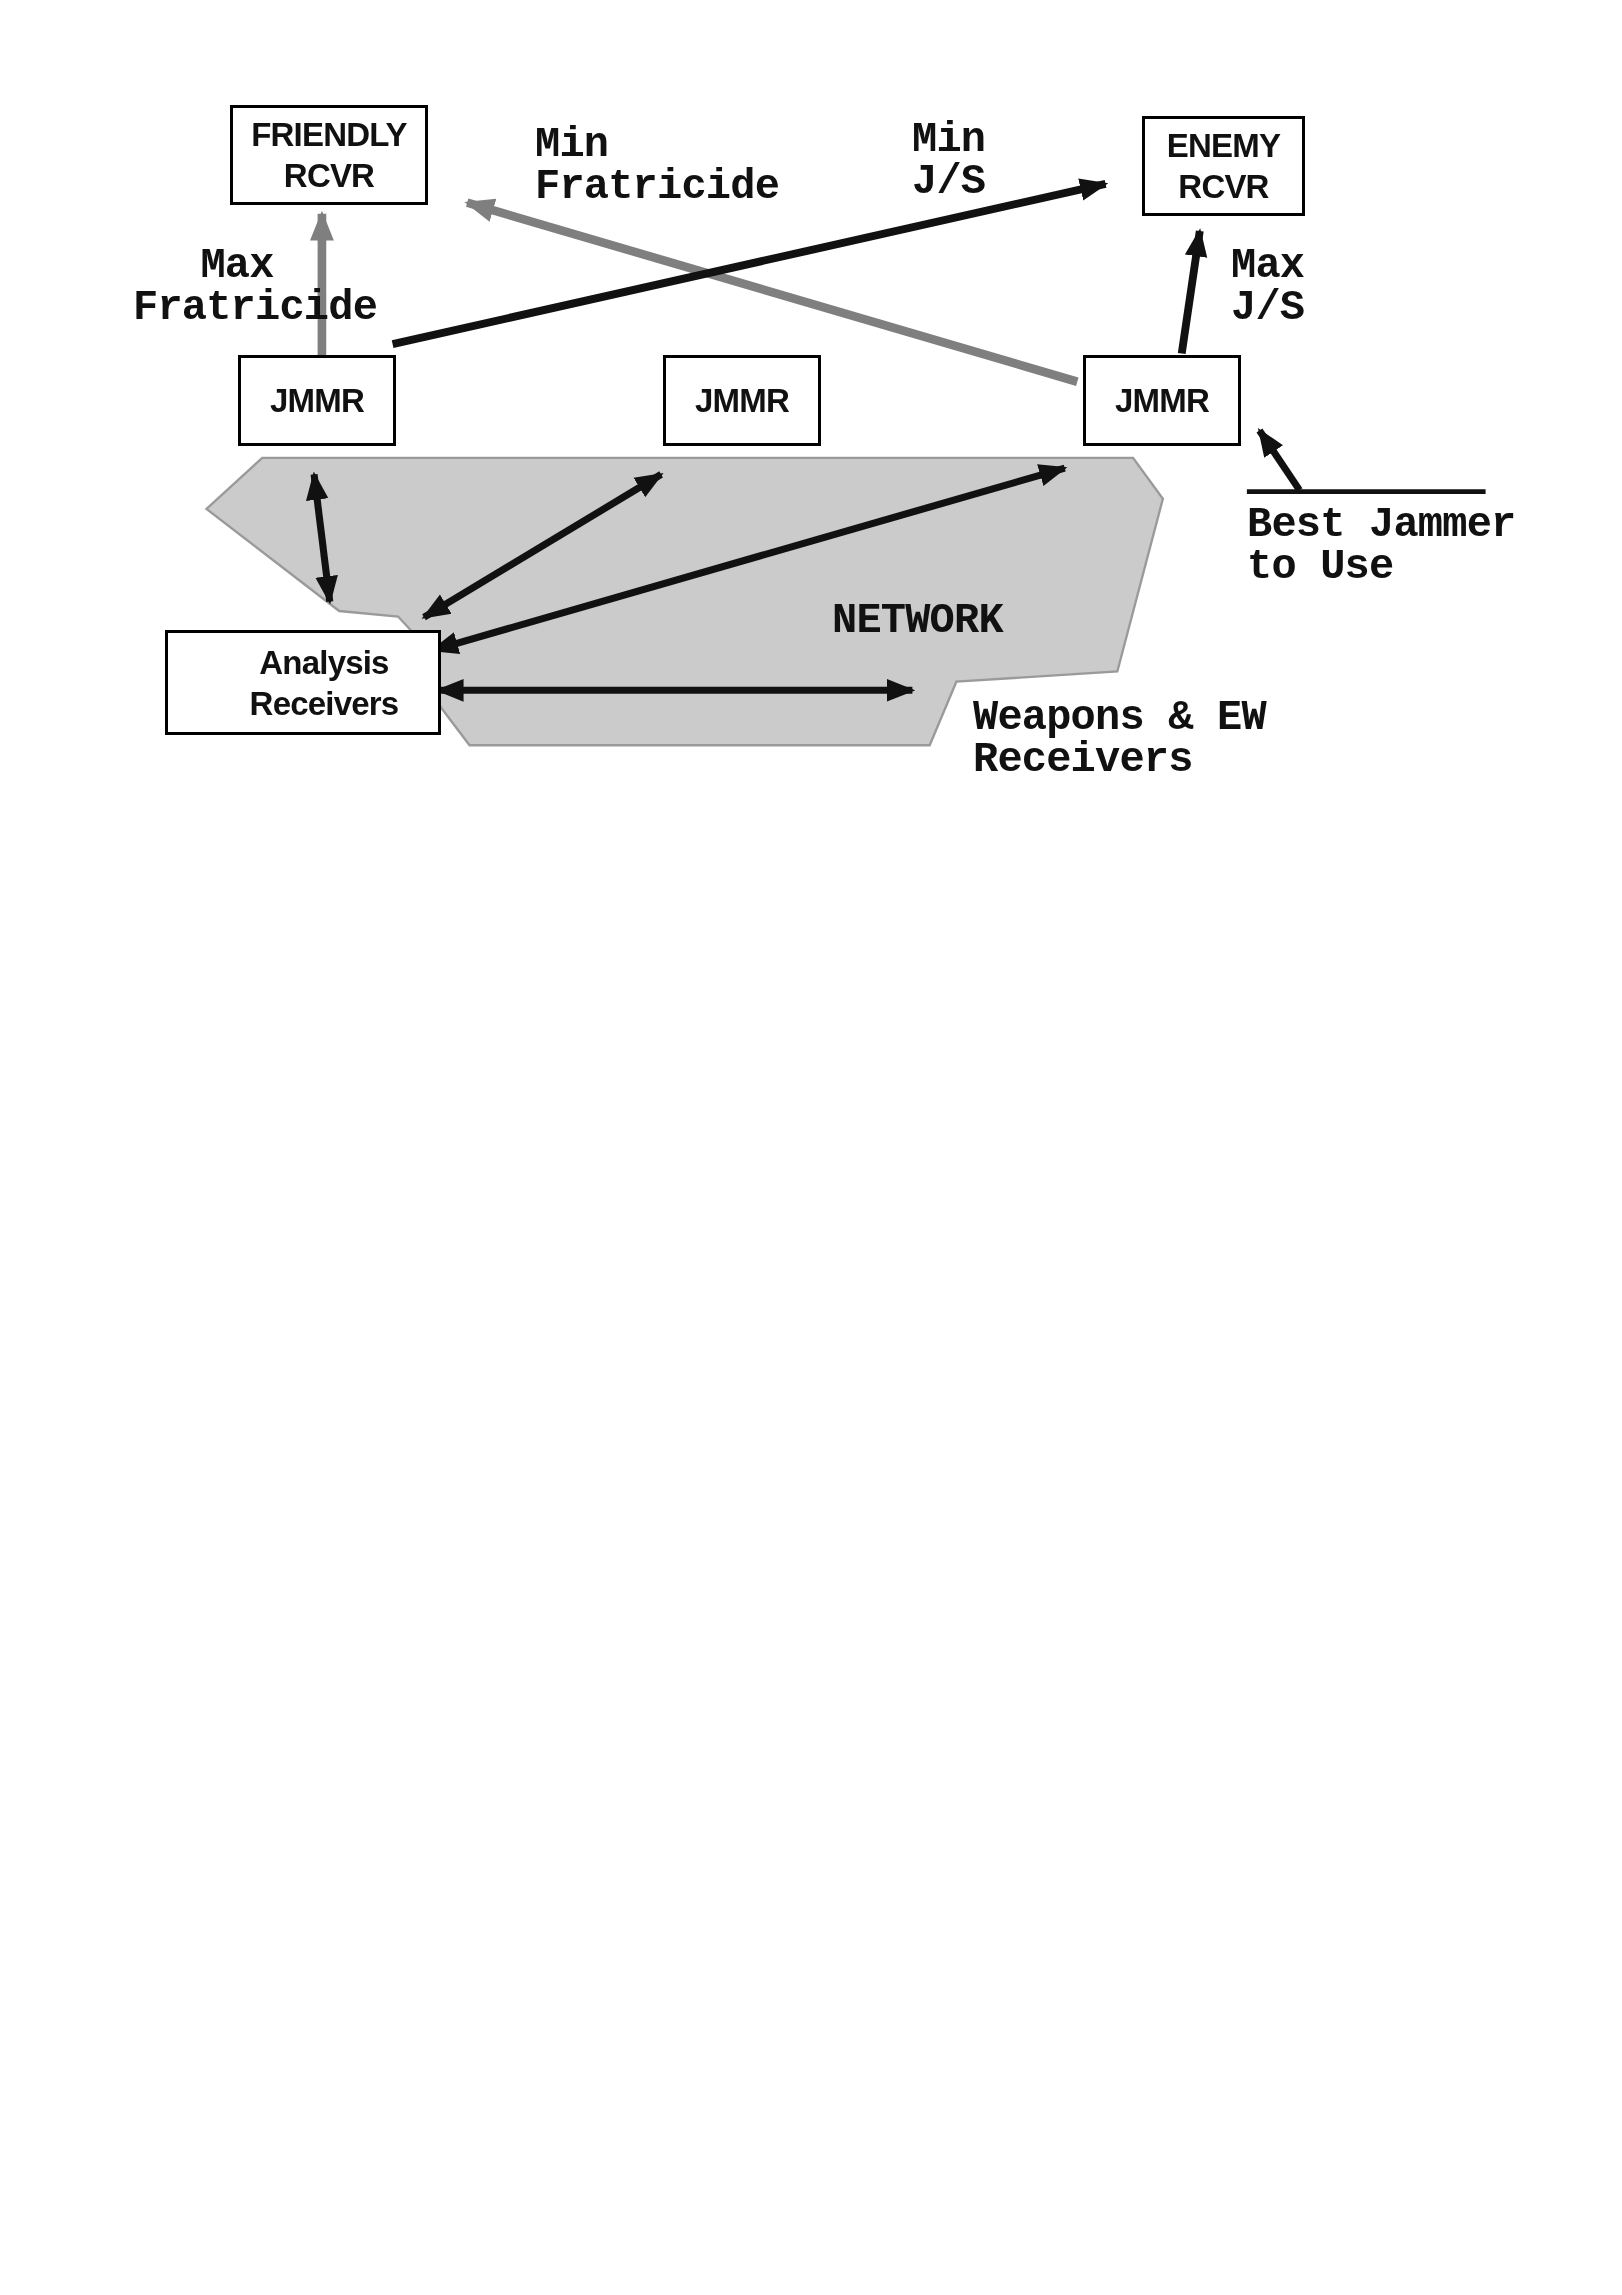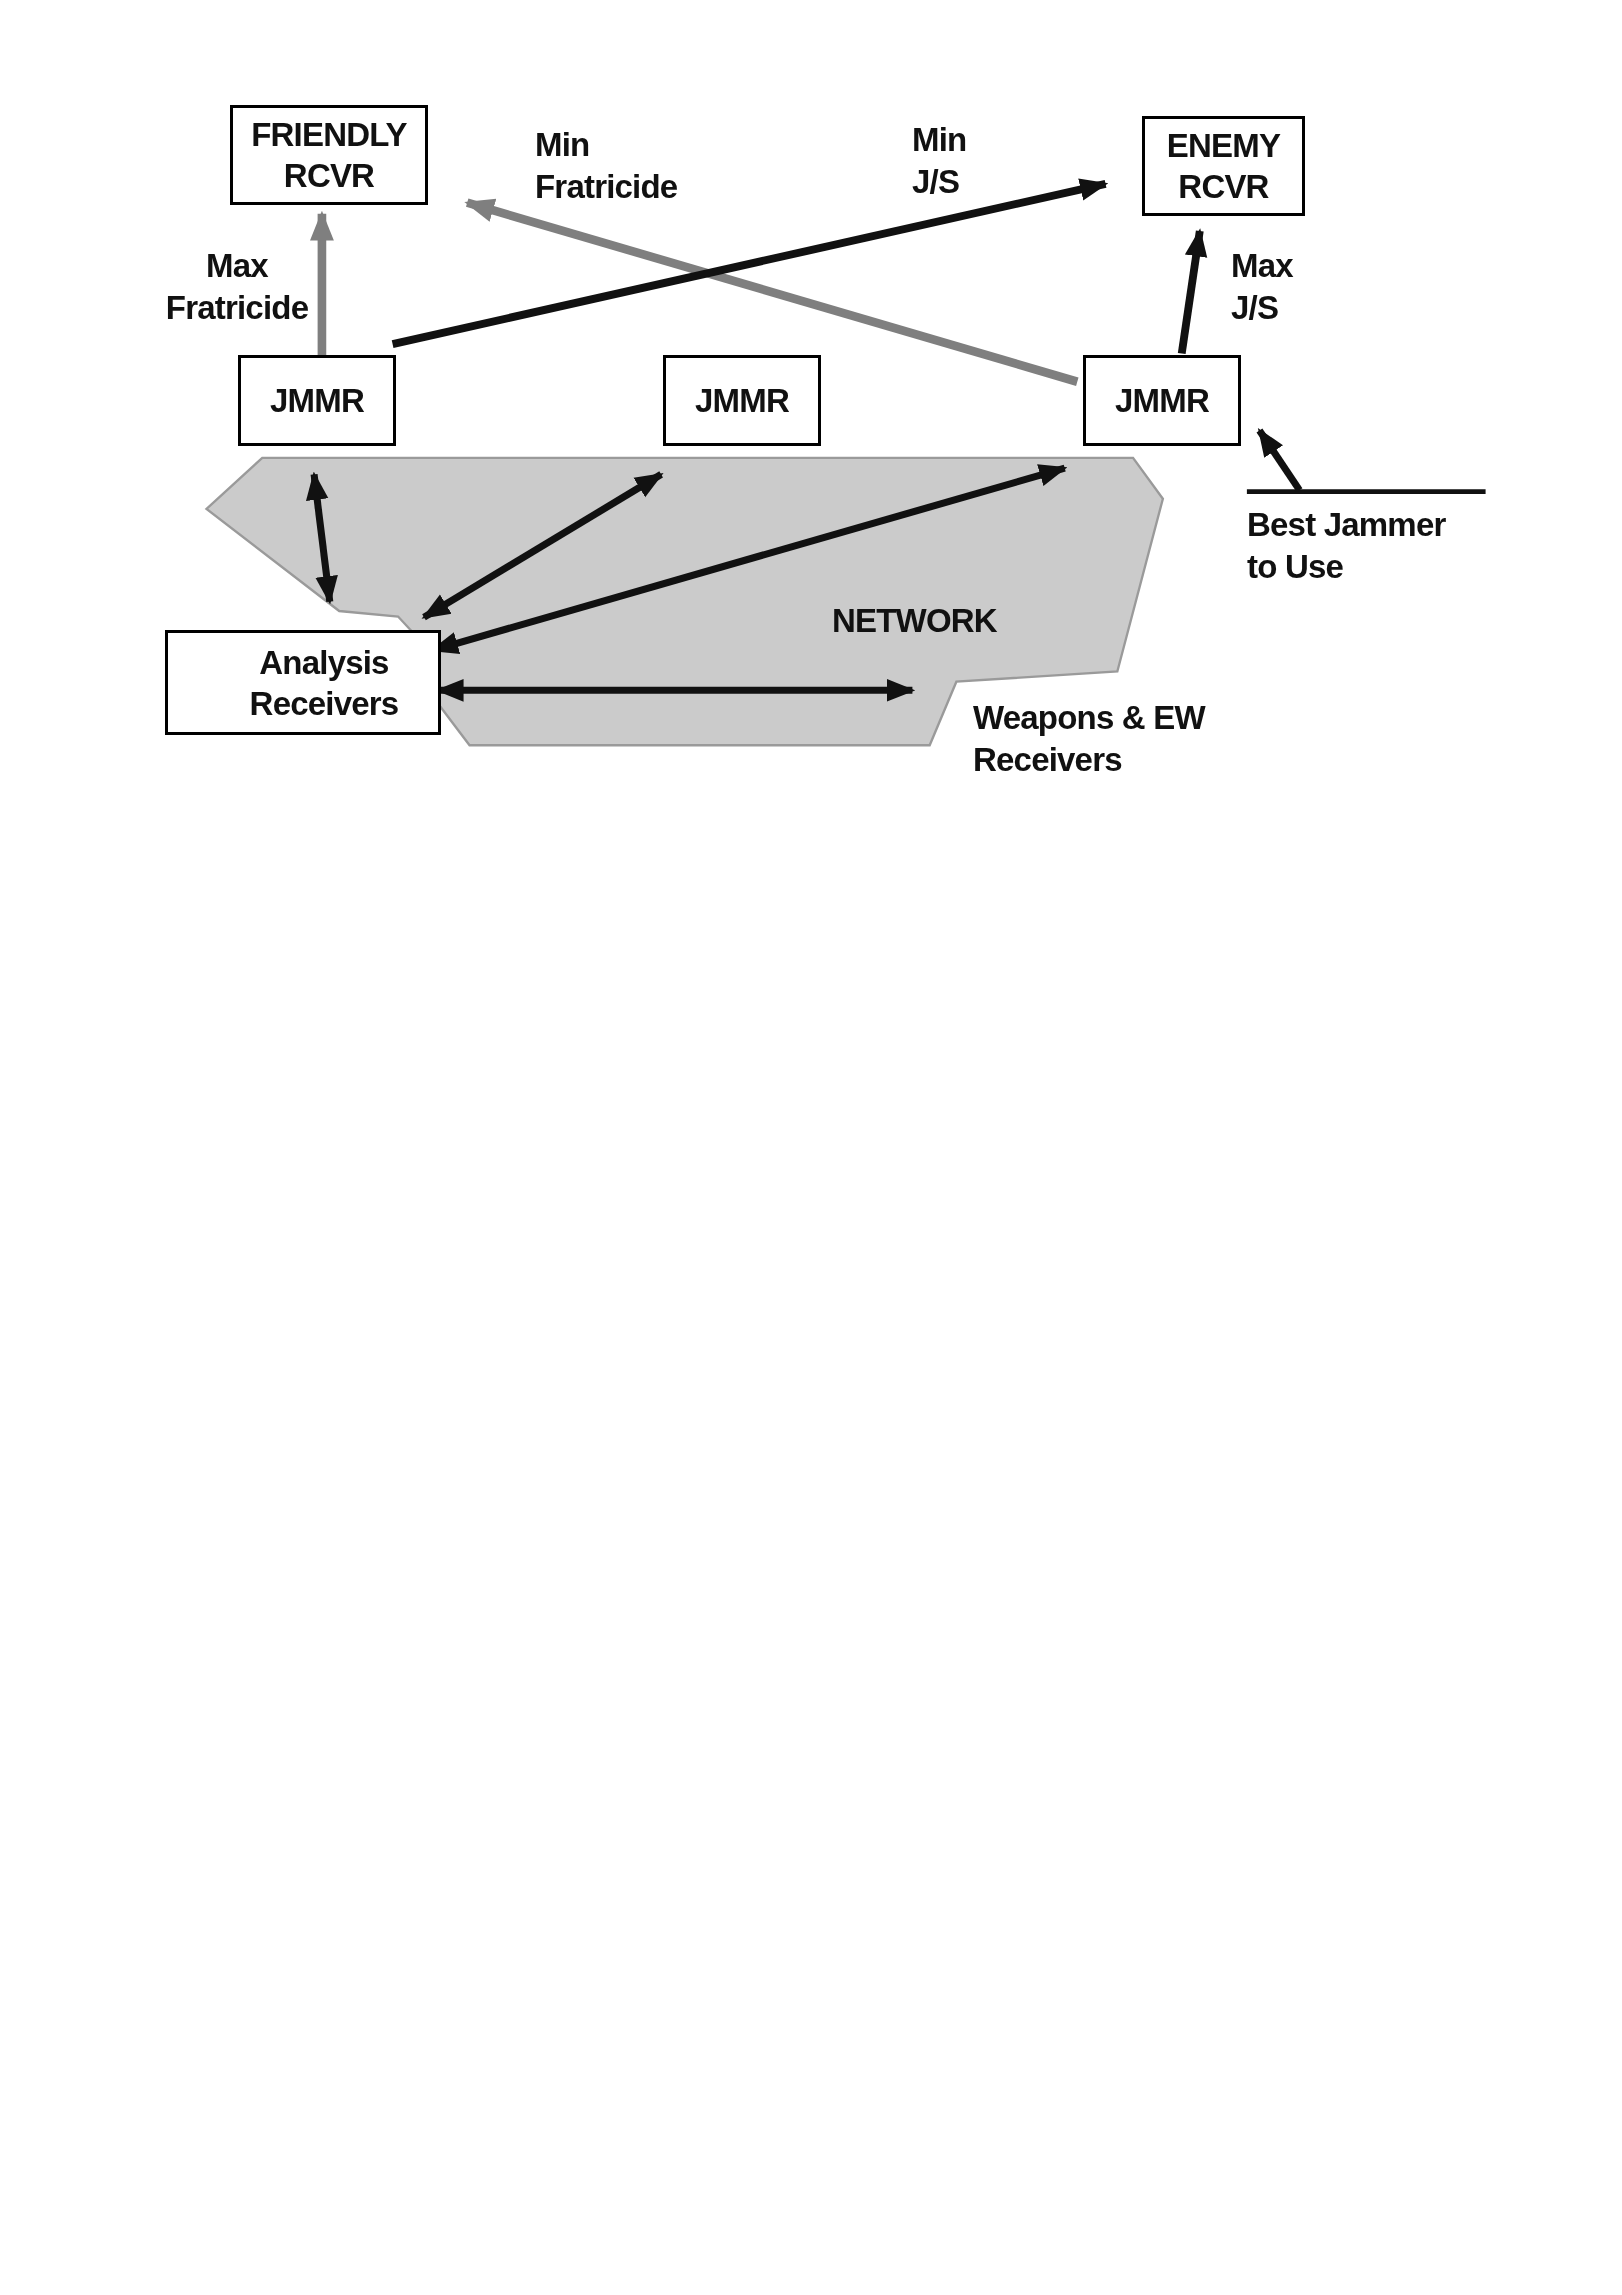--- a/index.html
+++ b/index.html
@@ -18,23 +18,24 @@
     background:#ffffff;
     border:3.9px solid #000000;
     display:flex; flex-direction:column;
     align-items:center; justify-content:center;
     font-weight:bold; font-size:33px; line-height:41px;
     text-align:center;
     letter-spacing:-0.8px;
   }
   .flabel {
     position:absolute;
-    font-weight:bold; font-size:33px; line-height:42px;
+    font-weight:bold; font-size:42px; line-height:42px;
     letter-spacing:-0.8px;
     white-space:nowrap;
+    font-family:Liberation Mono, monospace;
   }
   .flabel.center { text-align:center; }
   #caption {
     position:absolute;
     left:97px; top:796px; width:1460px;
     font-family:"Liberation Serif", serif;
     font-size:25px; line-height:31px;
     color:#000000;
   }
   #caption .fig-num { font-weight:bold; margin-right:27px; }

